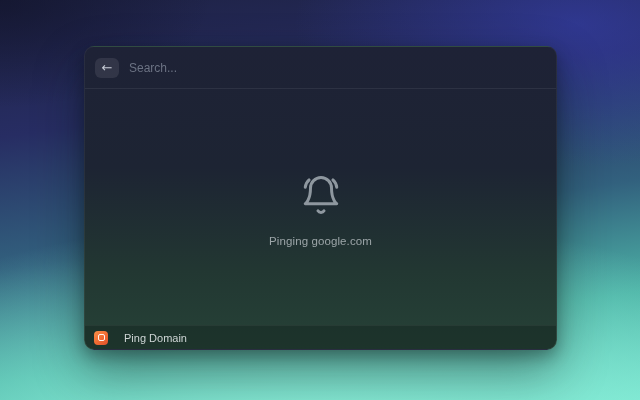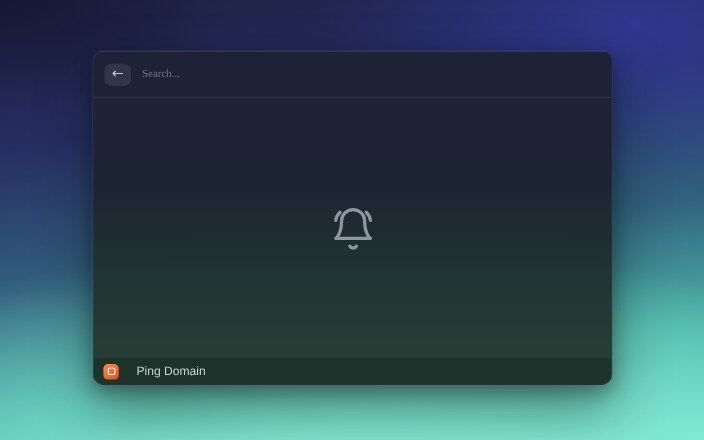--- a/index.html
+++ b/index.html
@@ -52,22 +52,22 @@
     cursor: pointer;
     font-family: "DejaVu Sans", sans-serif;
   }
 
   .search-input {
     flex: 1;
     border: none;
     outline: none;
     background: transparent;
     color: #dfe3ea;
-    font-size: 10px;
-    font-family: Liberation Serif, serif;
+    font-size: 12px;
+    font-family: Liberation Sans, sans-serif;
   }
   .search-input::placeholder { color: #6b7283; opacity: 1; }
 
   .body {
     flex: 1;
     display: flex;
     flex-direction: column;
     align-items: center;
     justify-content: center;
   }
@@ -126,20 +126,21 @@
 
     <div class="body">
       <div class="bell-wrap">
         <svg width="42" height="44" viewBox="0 0 24 24" fill="none" stroke="currentColor" stroke-width="1.7" stroke-linecap="round" stroke-linejoin="round">
           <path d="M18 8A6 6 0 0 0 6 8c0 7-3 9-3 9h18s-3-2-3-9"></path>
           <path d="M13.73 21a2 2 0 0 1-3.46 0"></path>
           <path d="M5.2 3.4C4 4.5 3.2 6 3 7.6"></path>
           <path d="M18.8 3.4C20 4.5 20.8 6 21 7.6"></path>
         </svg>
       </div>
+      <div class="status-message">Pinging google.com</div>
     </div>
 
     <div class="footer">
       <div class="ext-icon">
         <div class="glyph"></div>
       </div>
       <div class="footer-label">Ping Domain</div>
     </div>
 
   </div>

